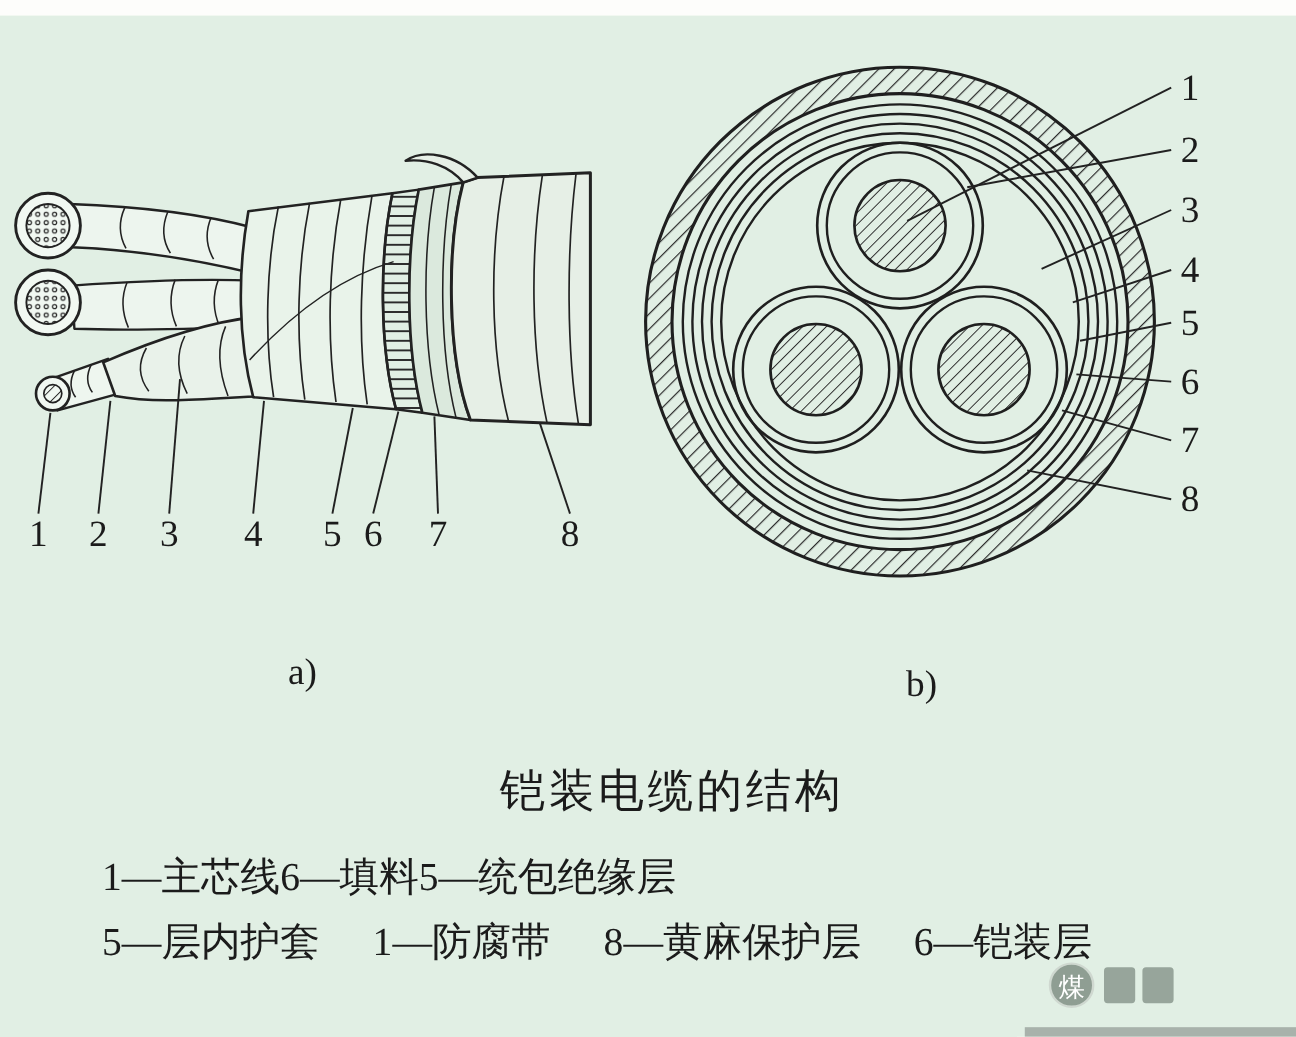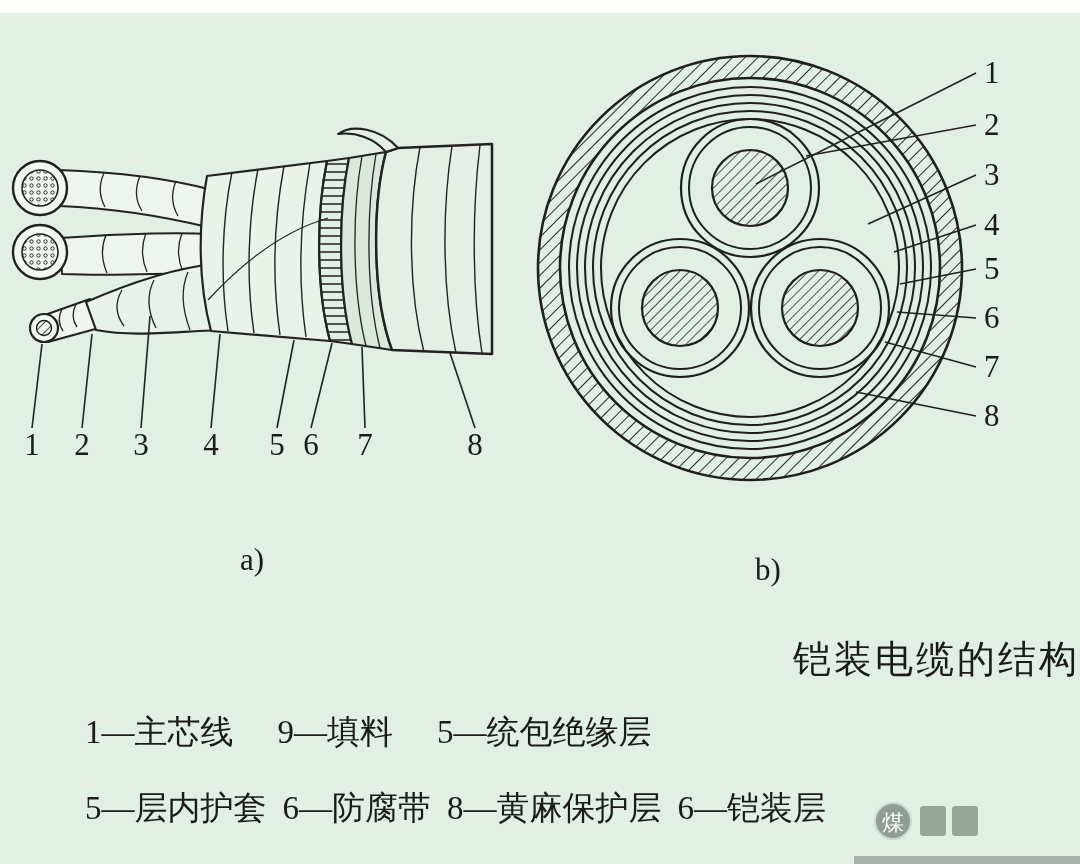--- a/index.html
+++ b/index.html
@@ -17,31 +17,31 @@
   }
   .fig-svg{position:absolute;left:0;top:0;width:1080px;height:864px;}
   .fig-svg text{
     font-family:"Liberation Serif","DejaVu Serif",serif;
     fill:#1b1b1b;
   }
   .num-label{font-size:31px;}
   .subfig-label{font-size:31px;}
   .caption-title{
     position:absolute;left:0;top:634px;width:1080px;
-    text-align:right;text-indent:40px;
+    text-align:center;text-indent:40px;
     font-size:38px;letter-spacing:3px;
   }
   .legend{
     position:absolute;left:85px;top:712px;width:920px;
   }
   .legend-row{
-    display:flex;gap:44px;line-height:40px;font-size:33px;
+    display:flex;line-height:40px;font-size:33px;
     white-space:nowrap;
   }
-  .legend-row.row2{margin-top:36px;gap:16px;}
+  .legend-row.row2{margin-top:14px;gap:44px;}
   .watermark{
     position:absolute;left:874px;top:802px;
     display:flex;align-items:center;gap:8px;
   }
   .watermark-badge{
     width:38px;height:38px;border-radius:50%;
     background:#8f9e93;border:2px solid #cfd8d0;
     color:#ffffff;font-size:22px;line-height:38px;text-align:center;
     box-sizing:border-box;
   }
@@ -213,26 +213,26 @@
 
       <text class="subfig-label" x="768" y="580" text-anchor="middle">b)</text>
     </g>
   </svg>
 
   <div class="caption-title">铠装电缆的结构</div>
 
   <div class="legend">
     <div class="legend-row">
       <span class="legend-item">1—主芯线</span>
-      <span class="legend-item">9—填料</span>
+      <span class="legend-item">6—填料</span>
       <span class="legend-item">5—统包绝缘层</span>
     </div>
     <div class="legend-row row2">
       <span class="legend-item">5—层内护套</span>
-      <span class="legend-item">6—防腐带</span>
+      <span class="legend-item">1—防腐带</span>
       <span class="legend-item">8—黄麻保护层</span>
       <span class="legend-item">6—铠装层</span>
     </div>
   </div>
 
   <div class="watermark">
     <div class="watermark-badge">煤</div>
     <div class="watermark-cut">
         <i></i>
         <i></i>

